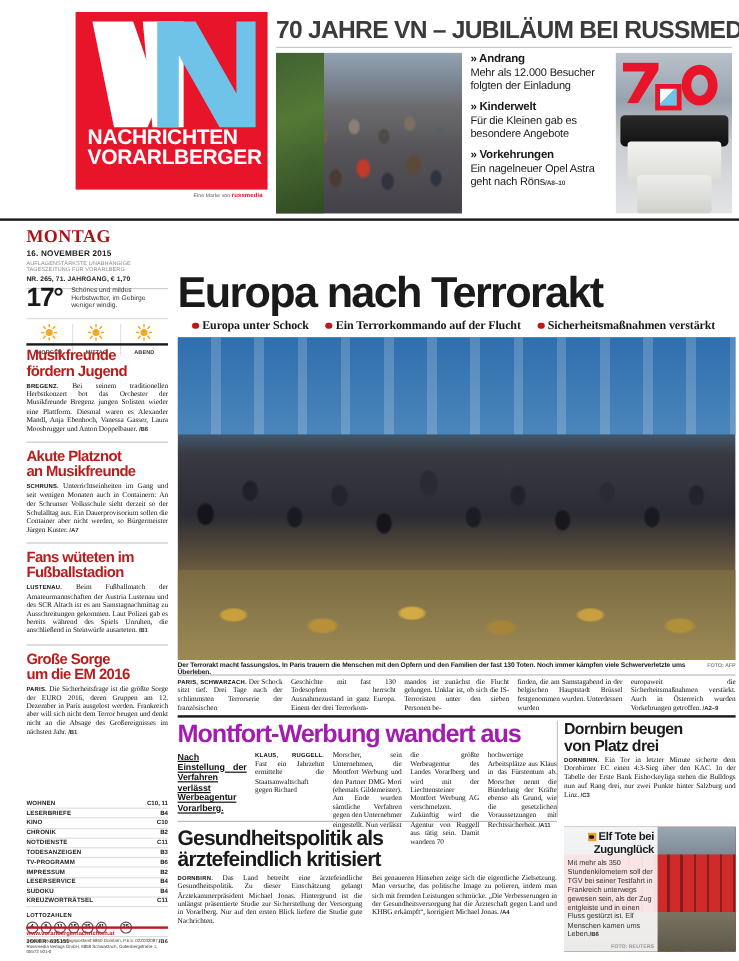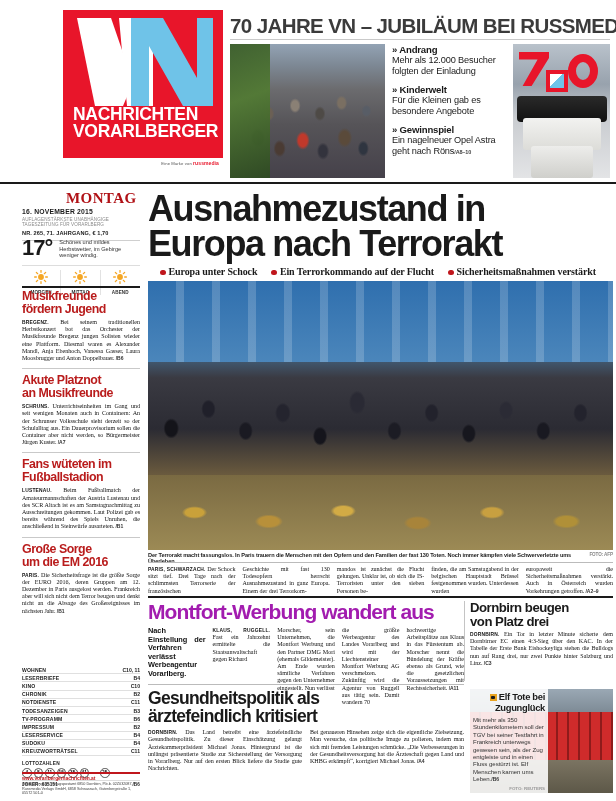--- a/index.html
+++ b/index.html
@@ -36,21 +36,21 @@
   .teaser .t-body { font-size:9.2px; color:#1a1a1a; line-height:11px; letter-spacing:-0.15px;}
   .teaser .pgref { font-size:5.5px; font-weight:bold; color:#444; }
 
   .banner-photo2 { position:absolute; left:513px; top:44px; width:97px; height:134px; overflow:hidden; }
 
   .banner-bottom-rule { position:absolute; left:0; top:182px; width:616px; height:2px; background:#1a1a1a; }
 
   
   .datecol { position:absolute; left:22px; top:190px; width:118px; }
   .dc-monday { font-family:"Liberation Serif", serif; font-weight:bold; font-size:15px;
-    color:#b01116; letter-spacing:0.4px; line-height:16px;margin-left:44px; }
+    color:#b01116; letter-spacing:0.4px; line-height:16px; }
   .dc-date { font-size:6.8px; font-weight:bold; color:#1a1a1a; margin-top:2px; letter-spacing:.2px;}
   .dc-sub { font-size:4.6px; color:#8a8a8a; line-height:5.6px; margin-top:1.5px; letter-spacing:.1px;}
   .dc-nr { font-size:5.6px; font-weight:bold; color:#1a1a1a; margin-top:2px; letter-spacing:.1px;}
   .dc-rule { width:118px; height:1px; background:#cfcfcf; margin-top:4px; }
 
   .weather { position:absolute; left:22px; top:237px; width:118px; }
   .w-row { display:flex; align-items:flex-start; }
   .w-temp { font-size:22px; font-weight:bold; color:#1a1a1a; line-height:22px; letter-spacing:-1px;}
   .w-desc { font-size:5.6px; color:#333; line-height:6.6px; margin-left:7px; margin-top:2px; width:62px;}
   .w-icons { display:flex; margin-top:6px; border-top:1px solid #ddd; padding-top:4px;}
@@ -123,21 +123,21 @@
   .bot-right { position:absolute; left:470px; top:601px; width:143px; }
   .vline { position:absolute; left:464px; top:601px; width:1px; height:80px; background:#c4c4c4; }
 
   .bl-head { font-size:21px; font-weight:bold; color:#a21caf; letter-spacing:-0.9px;
     line-height:22px; white-space:nowrap;}
   .bl-cols { display:flex; gap:7px; margin-top:4px; }
   .bl-cols .col { width:74px; font-family:"Liberation Serif",serif; font-size:6.1px;
     line-height:7.2px; text-align:justify; color:#111; letter-spacing:-.05px;}
   .bl-lead { font-family:"Liberation Sans",sans-serif !important; font-size:7.4px !important;
     font-weight:bold; line-height:8.6px !important; text-align:center;
-    letter-spacing:-.2px;}
+    letter-spacing:-.2px;text-decoration:underline;}
   .bl-cols .col .loc { font-family:"Liberation Sans",sans-serif; font-size:4.9px;
     font-weight:bold; letter-spacing:.2px;}
 
   .br-head { font-size:13.2px; font-weight:bold; color:#1a1a1a; line-height:13.5px;
     letter-spacing:-0.5px;}
   .br-body { font-family:"Liberation Serif",serif; font-size:6.1px; line-height:7.2px;
     text-align:justify; color:#111; margin-top:3px; letter-spacing:-.05px;}
   .br-body .loc { font-family:"Liberation Sans",sans-serif; font-size:4.9px;
     font-weight:bold; letter-spacing:.2px;}
 
@@ -280,21 +280,21 @@
     <div class="banner-teasers">
       <div class="teaser">
         <div class="t-head"><span class="chev">»</span> <span>Andrang</span></div>
         <div class="t-body">Mehr als 12.000 Besucher folgten der Einladung</div>
       </div>
       <div class="teaser">
         <div class="t-head"><span class="chev">»</span> <span>Kinderwelt</span></div>
         <div class="t-body">Für die Kleinen gab es besondere Angebote</div>
       </div>
       <div class="teaser">
-        <div class="t-head"><span class="chev">»</span> <span>Gewinnspiel</span></div>
+        <div class="t-head"><span class="chev">»</span> <span>Vorkehrungen</span></div>
         <div class="t-body"><span>Ein nagelneuer Opel Astra geht nach Röns</span><span class="pgref">/A8–10</span></div>
       </div>
     </div>
 
     <div class="banner-photo2">
       <div class="cakeB">
         <div class="seven"></div>
         <div class="zero"></div>
         <div class="vnbox"></div>
         <div class="tier1"></div>
@@ -366,21 +366,21 @@
           </g>
         </svg>
         <div class="w-lbl">ABEND</div>
       </div>
     </div>
   </div>
   <div class="weather-rule"></div>
 
   <div class="mainhead">
     <h1>
-      <span>Ausnahmezustand in</span><br>
+      <br>
       <span>Europa nach Terrorakt</span>
     </h1>
   </div>
 
   <div class="bullets">
     <span><span class="dot"></span><span>Europa unter Schock</span></span>
     <span><span class="dot"></span><span>Ein Terrorkommando auf der Flucht</span></span>
     <span><span class="dot"></span><span>Sicherheitsmaßnahmen verstärkt</span></span>
   </div>
 

